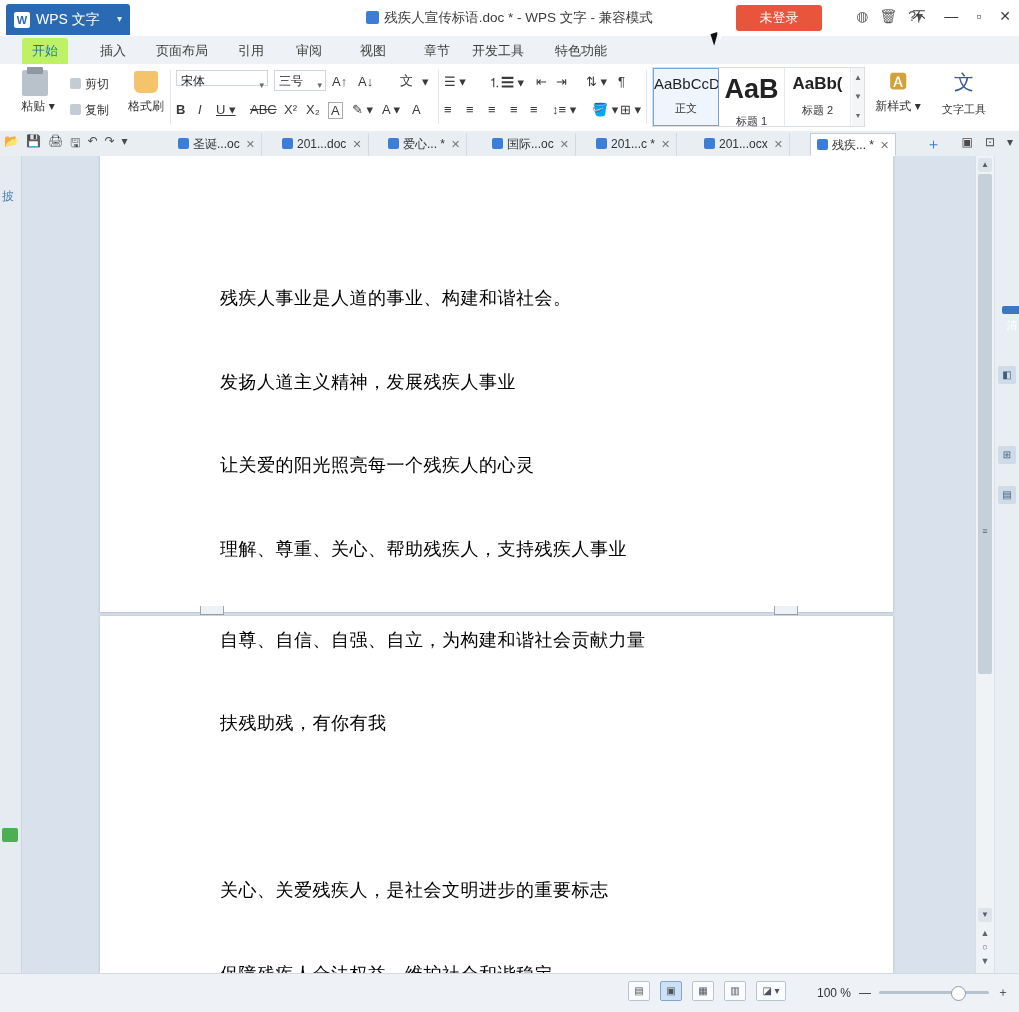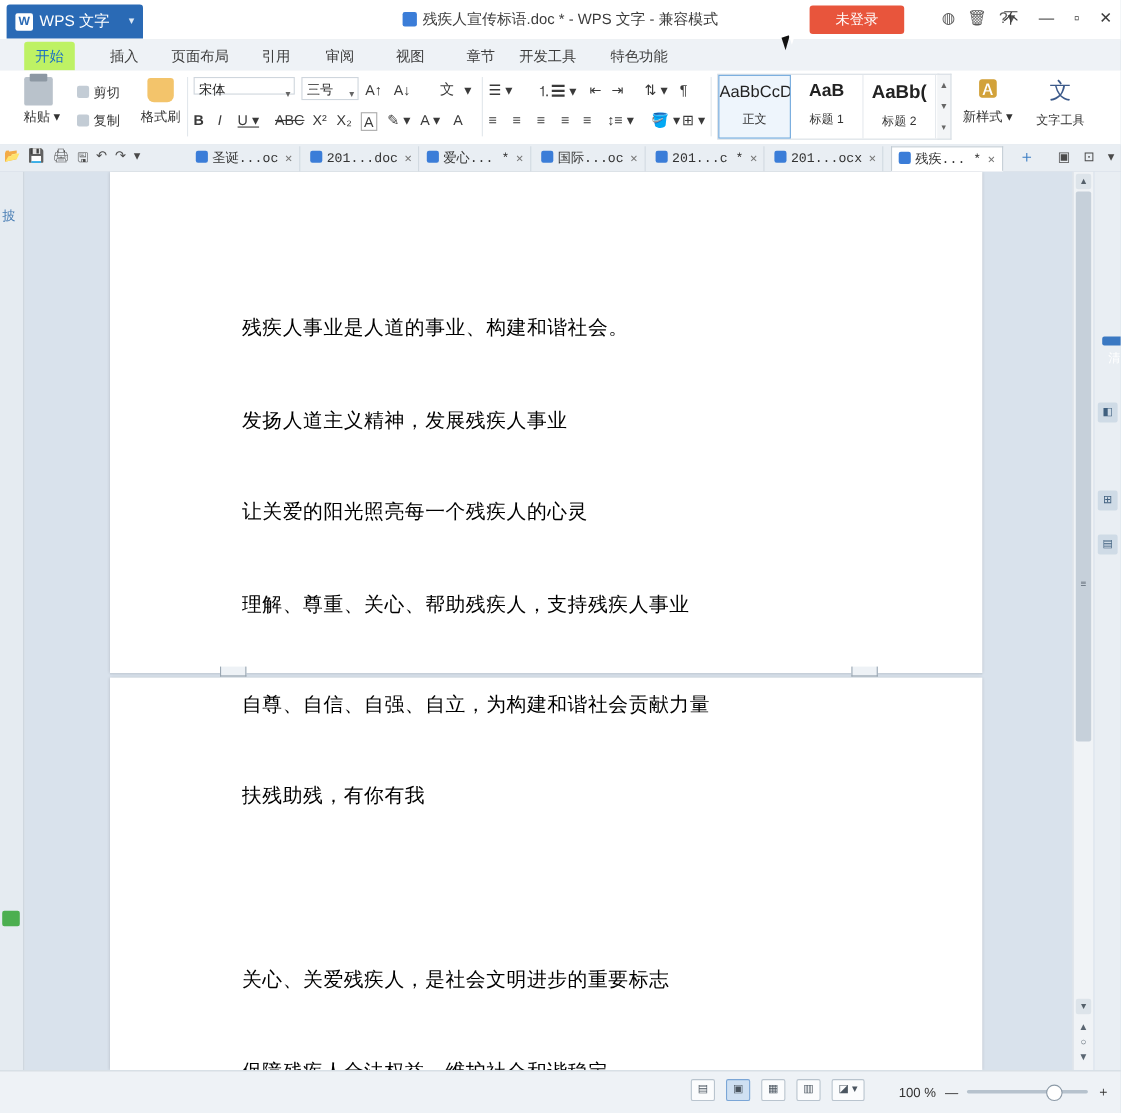--- a/index.html
+++ b/index.html
@@ -258,21 +258,21 @@
   .style-item.sel {
     border: 1px solid #6fa8dc;
     background: #eef5fc;
   }
   .style-prev {
     font-size: 15px;
     color: #222;
     white-space: nowrap;
     overflow: hidden;
   }
-  .style-prev.big { font-size: 16px; font-weight: bold; }
+  .style-prev.big { font-size: 27px; font-weight: bold; }
   .style-name {
     font-size: 11px;
     color: #333;
     margin-top: 9px;
   }
   .gal-scroll {
     position: absolute;
     left: 852px; top: 3px;
     width: 12px; height: 58px;
     background: #f3f5f7;
@@ -318,21 +318,20 @@
   }
   .doctab {
     position: absolute;
     top: 2px; height: 23px;
     line-height: 22px;
     font-size: 12px;
     color: #333;
     padding: 0 6px 0 6px;
     white-space: nowrap;
     border-right: 1px solid #d2dae1;
-    font-family: Liberation Mono, monospace;
   }
   .doctab .di {
     display: inline-block;
     width: 11px; height: 11px;
     background: #3b7dd8;
     border-radius: 2px;
     margin-right: 4px;
     vertical-align: -1px;
   }
   .doctab .cl {

